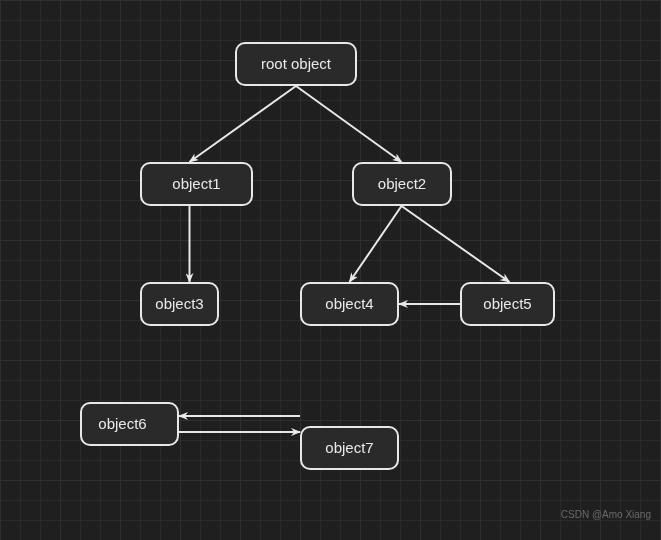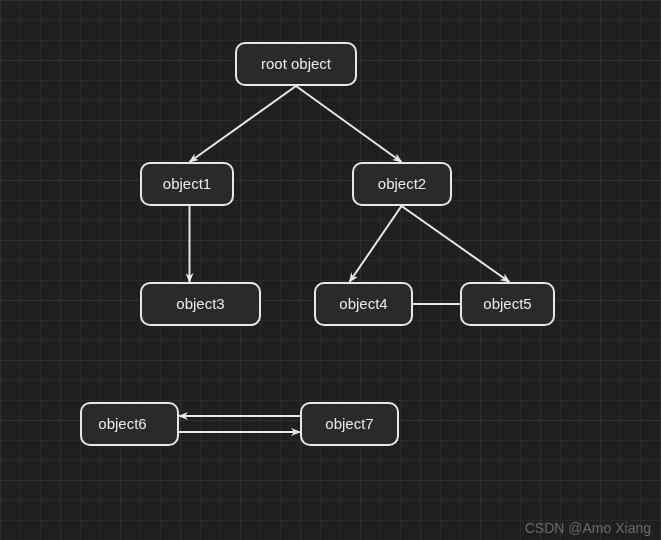--- a/index.html
+++ b/index.html
@@ -36,24 +36,24 @@
       padding: 12px 22px;
     }
     .arrows {
       position: absolute;
       top: 0; left: 0;
       width: 661px; height: 540px;
       pointer-events: none;
     }
     .watermark {
       position: absolute;
-      bottom: 4px;
+      bottom: 20px;
       right: 10px;
       color: #6a6a6a;
-      font-size: 14px;
+      font-size: 10px;
     }
   </style>
 </head>
 <body>
 
 <div class="grid-bg"></div>
 
 <svg class="arrows">
   <defs>
     <marker id="arrowhead" markerWidth="10" markerHeight="8" refX="9" refY="4" orient="auto" markerUnits="userSpaceOnUse">
@@ -69,36 +69,36 @@
       <line x1="460" y1="304" x2="399" y2="304" stroke="#e8e8e8" stroke-width="2" marker-end="url(#arrowhead)"></line>
       <line x1="179" y1="432" x2="300" y2="432" stroke="#e8e8e8" stroke-width="2" marker-end="url(#arrowhead)"></line>
       <line x1="300" y1="416" x2="179" y2="416" stroke="#e8e8e8" stroke-width="2" marker-end="url(#arrowhead)"></line>
     </g>
 </svg>
 
 <div id="nodes-layer">
     <div class="node" style="left: 235px; top: 42px; width: 122px; height: 44px;">
       <span>root object</span>
     </div>
-    <div class="node" style="left: 140px; top: 162px; width: 94px; height: 44px;">
+    <div class="node" style="left: 140px; top: 162px; width: 113px; height: 44px;">
       <span>object1</span>
     </div>
     <div class="node" style="left: 352px; top: 162px; width: 100px; height: 44px;">
       <span>object2</span>
     </div>
-    <div class="node" style="left: 140px; top: 282px; width: 121px; height: 44px;">
+    <div class="node" style="left: 140px; top: 282px; width: 79px; height: 44px;">
       <span>object3</span>
     </div>
-    <div class="node" style="left: 300px; top: 282px; width: 99px; height: 44px; margin-left: 14px;">
+    <div class="node" style="left: 300px; top: 282px; width: 99px; height: 44px;">
       <span>object4</span>
     </div>
     <div class="node" style="left: 460px; top: 282px; width: 95px; height: 44px;">
       <span>object5</span>
     </div>
     <div class="node" style="left: 80px; top: 402px; width: 99px; height: 44px; padding-left: 8px;">
       <span>object6</span>
     </div>
-    <div class="node" style="left: 300px; top: 402px; width: 99px; height: 44px;">
+    <div class="node" style="left: 300px; top: 426px; width: 99px; height: 44px;">
       <span>object7</span>
     </div>
   </div>
 
 <div class="watermark">CSDN @Amo Xiang</div>
 
 </body></html>

